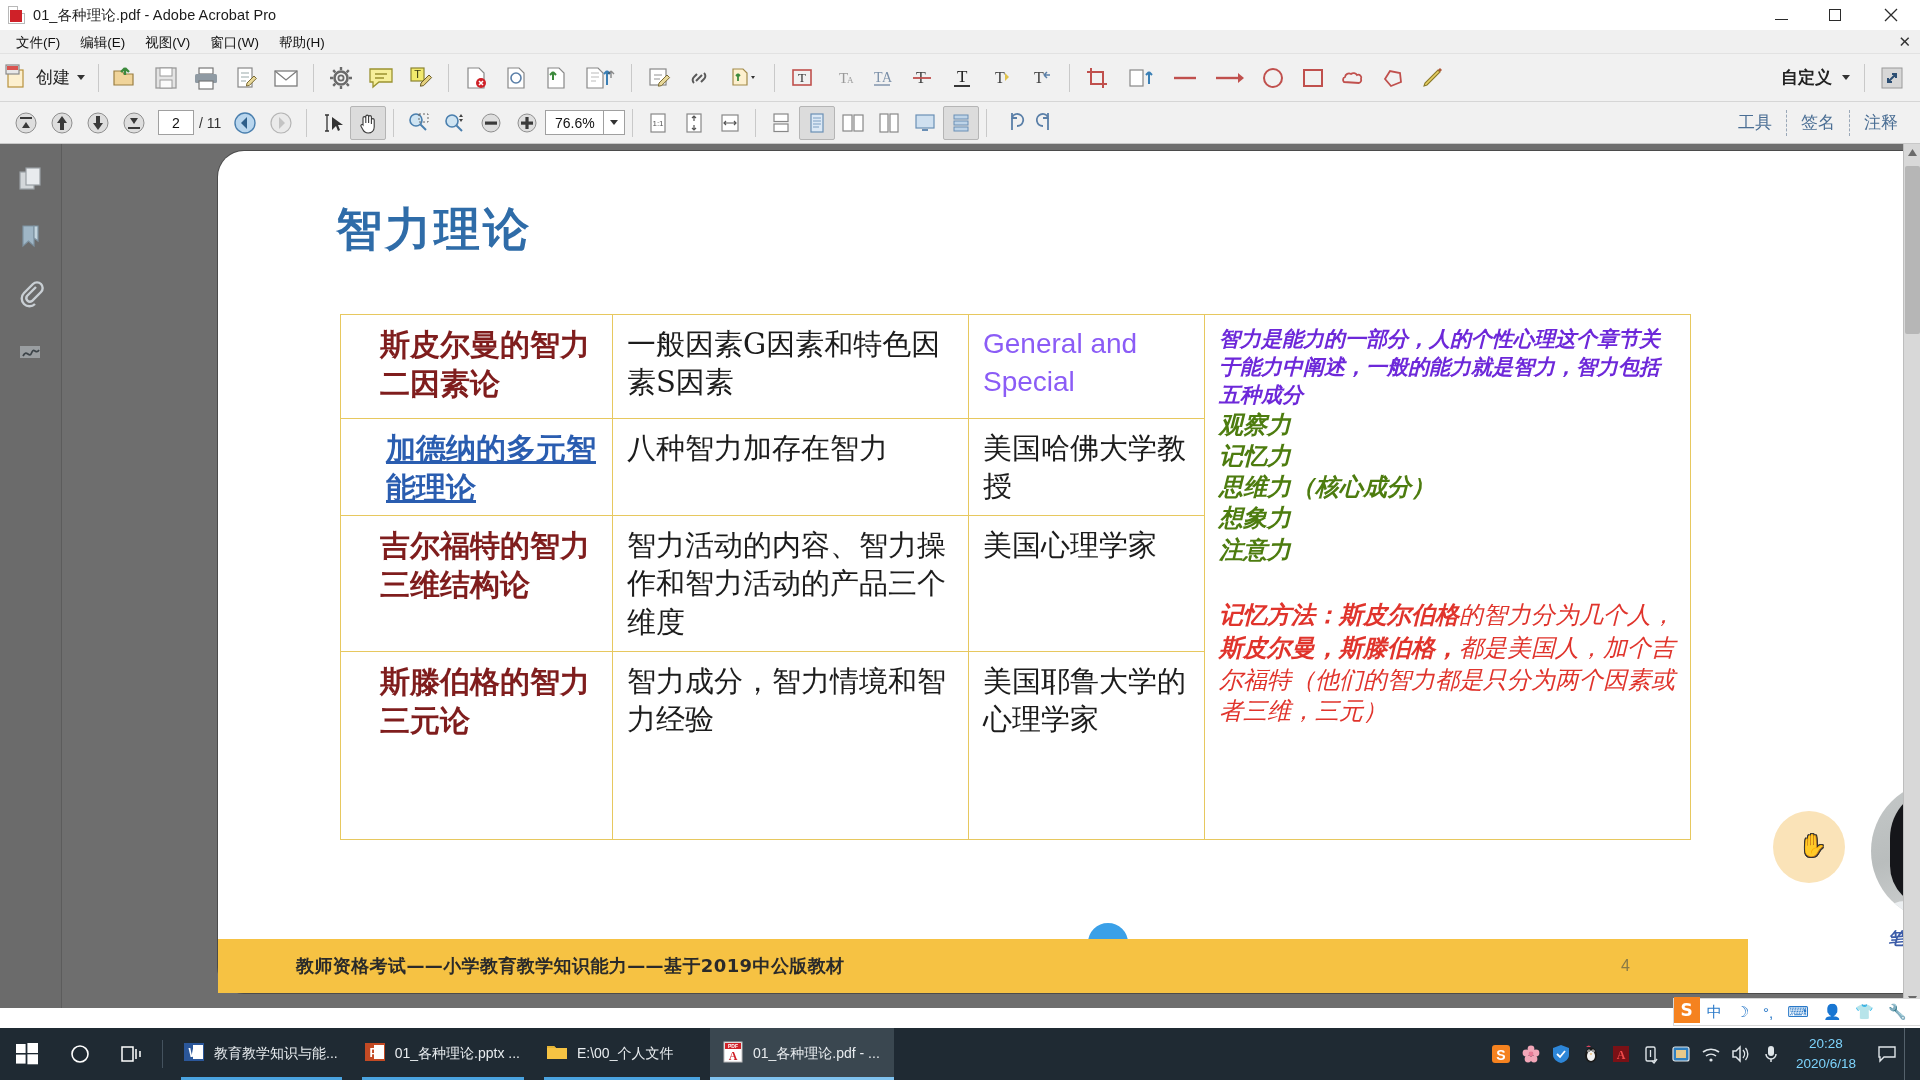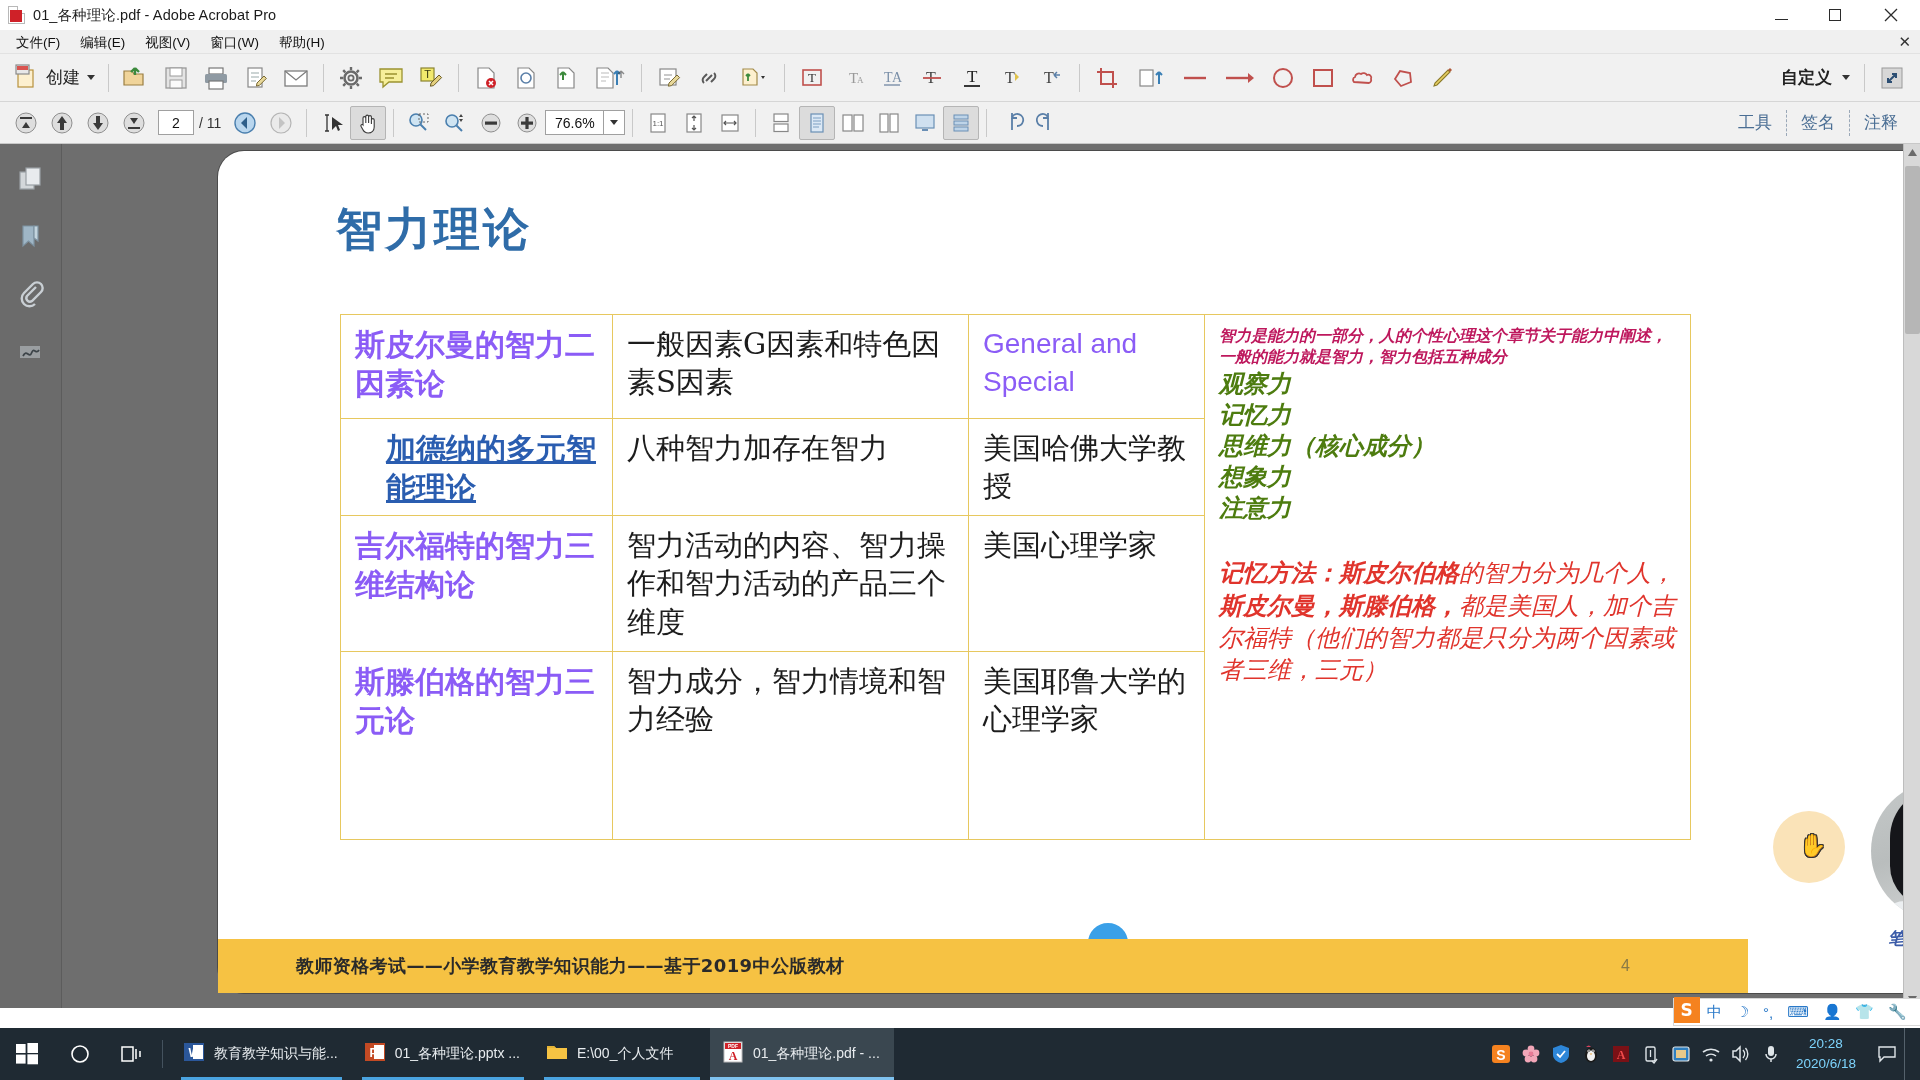--- a/index.html
+++ b/index.html
@@ -61,21 +61,21 @@
   .menubar-x {
     position: absolute; right: 9px; top: 3px;
     font-size: 15px; color: #333; line-height: 16px;
   }
 
   
   .toolbar {
     height: 48px; background: #f1f1f1;
     display: flex; align-items: center;
     border-bottom: 1px solid #d6d6d6;
-    padding-left: 10px; padding-right: 8px;
+    padding-right: 8px;
   }
   .tool {
     width: 40px; height: 40px; display: flex;
     align-items: center; justify-content: center;
     position: relative; flex: 0 0 auto;
   }
   .tool.wide { width: 48px; }
   .sep { width: 1px; height: 28px; background: #c9c9c9; margin: 0 7px; flex:0 0 auto;}
   .create-btn {
     display: flex; align-items: center; height: 38px;
@@ -165,21 +165,21 @@
     border: 1.5px solid #e7c85f;
     vertical-align: top;
     padding: 10px 12px 8px 14px;
   }
   .c1 { width: 272px; }
   .c2 { width: 356px; }
   .c3 { width: 236px; }
   .c4 { width: 486px; }
   .k-main {
     font-family: "DejaVu Serif", "Liberation Serif", serif;
-    font-size: 30px; color: #8b5cf6; font-weight: 700; line-height: 1.30;
+    font-size: 30px; color: #7f1d1d; font-weight: 700; line-height: 1.30; margin-left: 25px;
   }
   .k-body {
     font-family: "DejaVu Serif", "Liberation Serif", serif;
     font-size: 29px; color: #1c1c1c; line-height: 1.32;
   }
   .k-eng {
     font-family: "Liberation Sans", sans-serif;
     font-size: 28px; color: #8b5cf6; line-height: 1.35;
   }
   .k-link {
@@ -189,21 +189,21 @@
   }
   .r1 td { height: 104px; }
   .r2 td { height: 94px; }
   .r3 td { height: 136px; }
   .r4 td { height: 188px; }
 
   
   .note-intro {
     font-family: "DejaVu Serif", "Liberation Serif", serif;
     font-style: italic; font-weight: 700;
-    font-size: 16px; line-height: 1.33; color: #be185d;
+    font-size: 21px; line-height: 1.33; color: #6d28d9;
   }
   .note-blue {
     font-family: "DejaVu Serif", "Liberation Serif", serif;
     font-style: italic; font-weight: 700;
     font-size: 24px; line-height: 1.30; color: #4d7c0f;
   }
   .note-red {
     font-family: "DejaVu Serif", "Liberation Serif", serif;
     font-style: italic; font-size: 24px; line-height: 1.33;
     color: #e0342c; margin-top: 34px;

